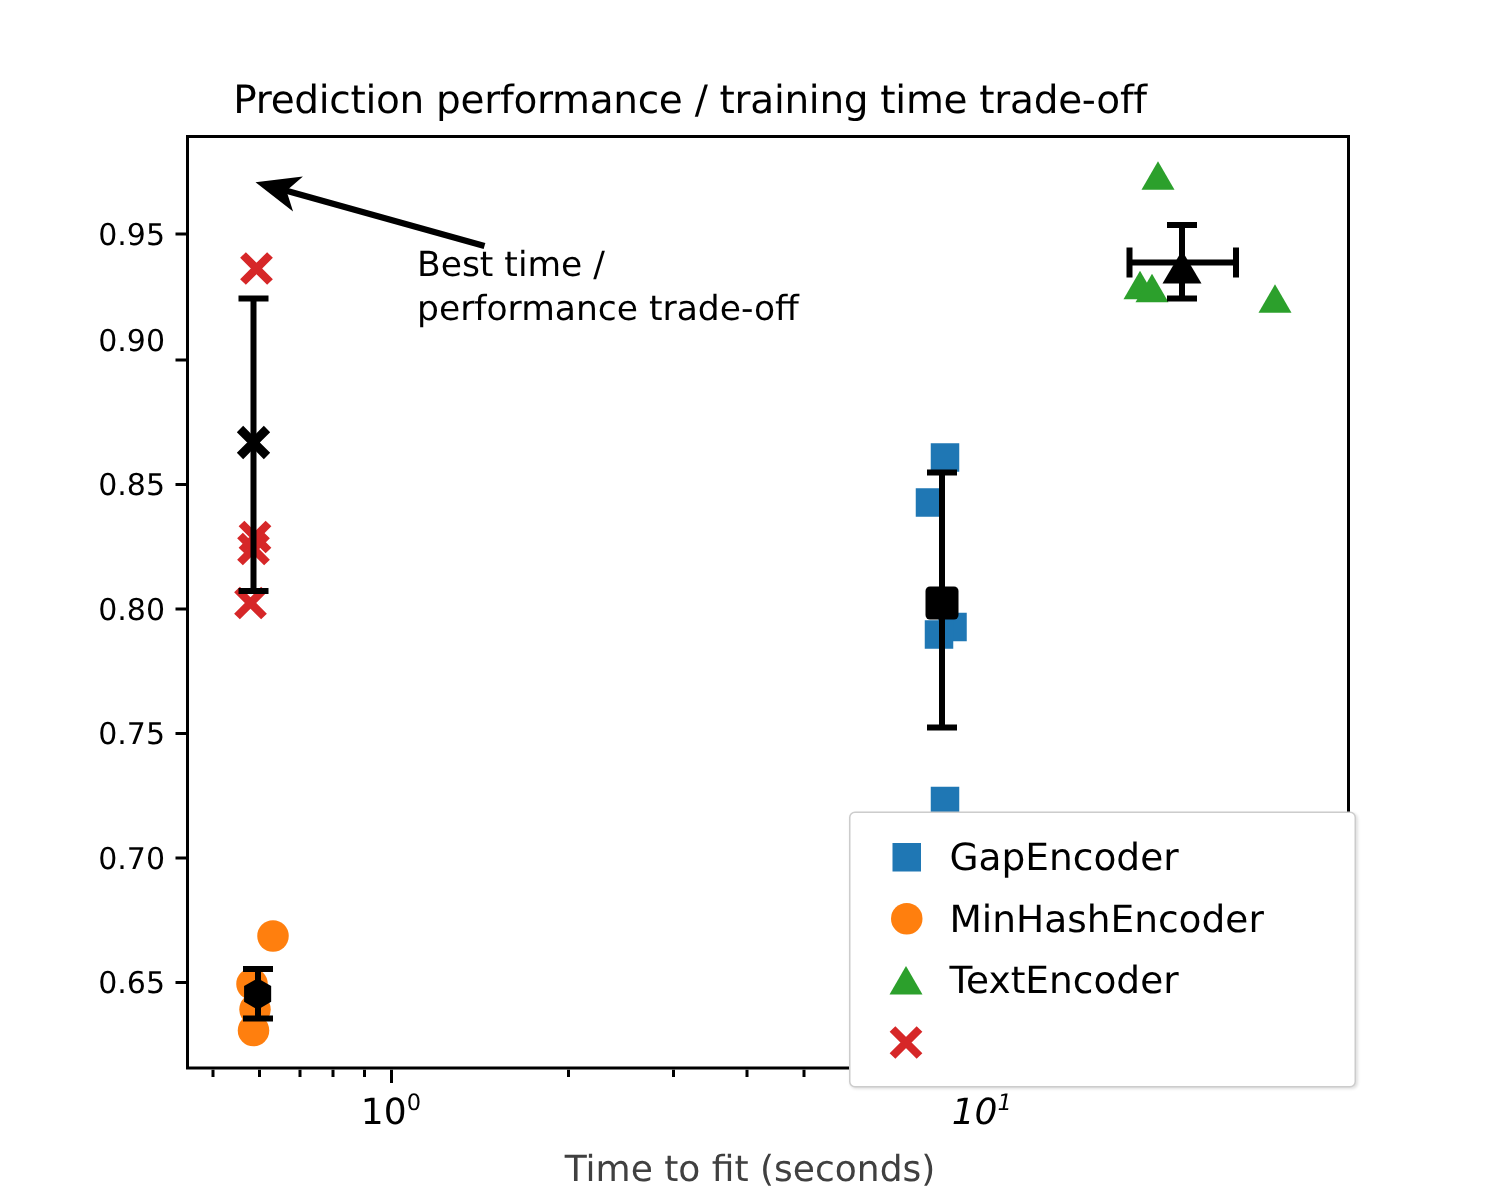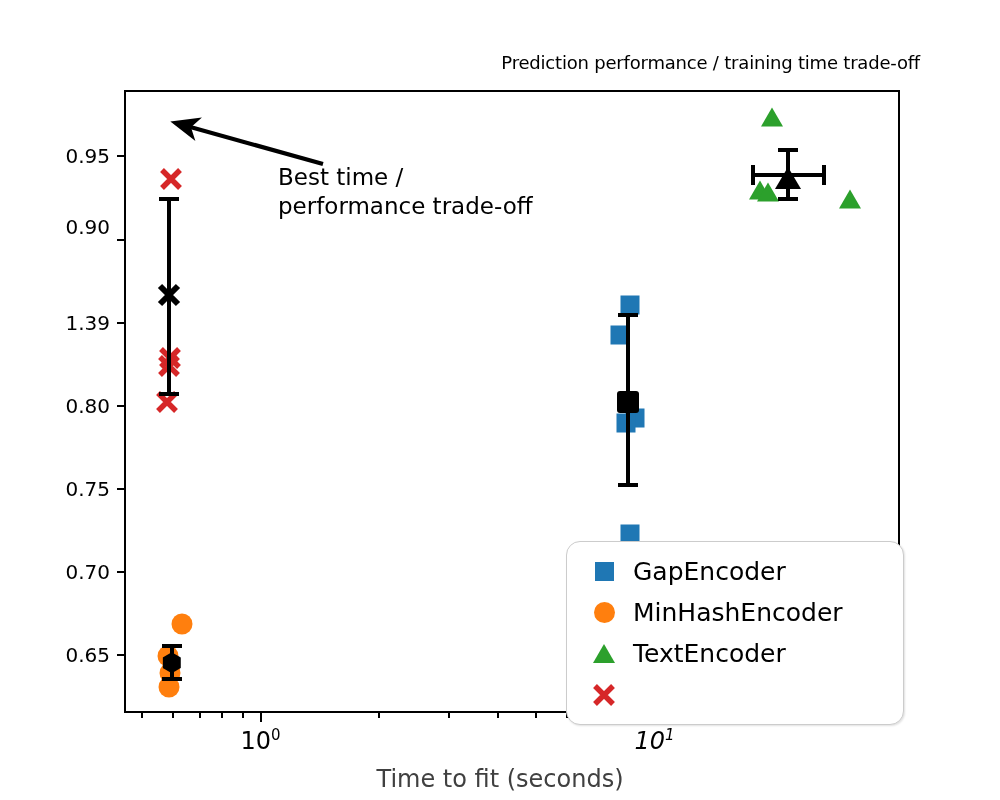--- a/index.html
+++ b/index.html
@@ -18,22 +18,22 @@
     width: 1000px;
     height: 800px;
     background: #ffffff;
   }
   
   #chart-title {
     position: absolute;
     left: 0;
     top: 52px;
     width: 920px;
-    text-align: right;
-    font-size: 18px;
+    text-align: center;
+    font-size: 26px;
     color: #000000;
     letter-spacing: -0.2px;
     white-space: nowrap;
   }
   
   #plot-area {
     position: absolute;
     left: 124px;
     top: 90px;
     width: 776px;
@@ -173,21 +173,21 @@
   
   #legend {
     position: absolute;
     left: 566px;
     top: 541px;
     width: 338px;
     padding: 9px 10px 9px 8px;
     box-sizing: border-box;
     background: #ffffff;
     border: 1px solid #cccccc;
-    border-radius: 14px;
+    border-radius: 4px;
     box-shadow: 1px 1px 2px rgba(0,0,0,0.12);
   }
   .legend-row {
     display: flex;
     align-items: center;
     height: 41px;
   }
   .legend-marker {
     width: 58px;
     display: flex;
@@ -206,21 +206,21 @@
 
 <div id="figure">
 
   <div id="chart-title">Prediction performance / training time trade-off</div>
 
   <div id="xlabel">Time to fit (seconds)</div>
 
   <div id="ytick-labels">
       <div class="ytick-label" style="top: 156.453px; right: 890px;">0.95</div>
       <div class="ytick-label" style="top: 227px; right: 890px;">0.90</div>
-      <div class="ytick-label" style="top: 322.587px; right: 890px;">1.39</div>
+      <div class="ytick-label" style="top: 322.587px; right: 890px;">0.85</div>
       <div class="ytick-label" style="top: 405.653px; right: 890px;">0.80</div>
       <div class="ytick-label" style="top: 488.72px; right: 890px;">0.75</div>
       <div class="ytick-label" style="top: 571.787px; right: 890px;">0.70</div>
       <div class="ytick-label" style="top: 654.853px; right: 890px;">0.65</div>
     </div>
   <div id="xtick-labels">
       <div class="xtick-label" style="left: 260.6px; top: 726px;">10<sup>0</sup></div>
       <div class="xtick-label" style="left: 654.501px; top: 726px; font-style: italic;">10<sup>1</sup></div>
     </div>
   <div id="tick-marks">

